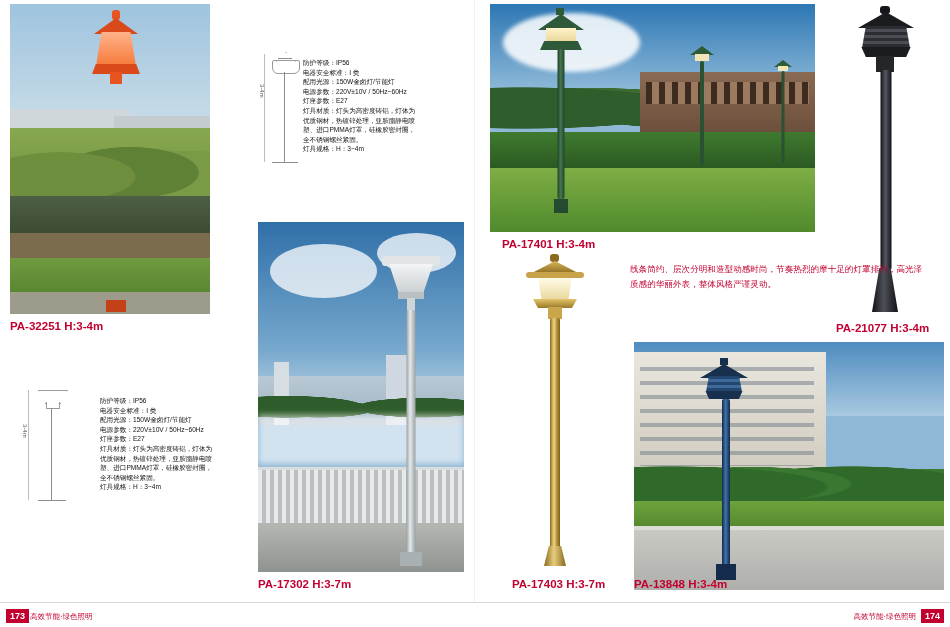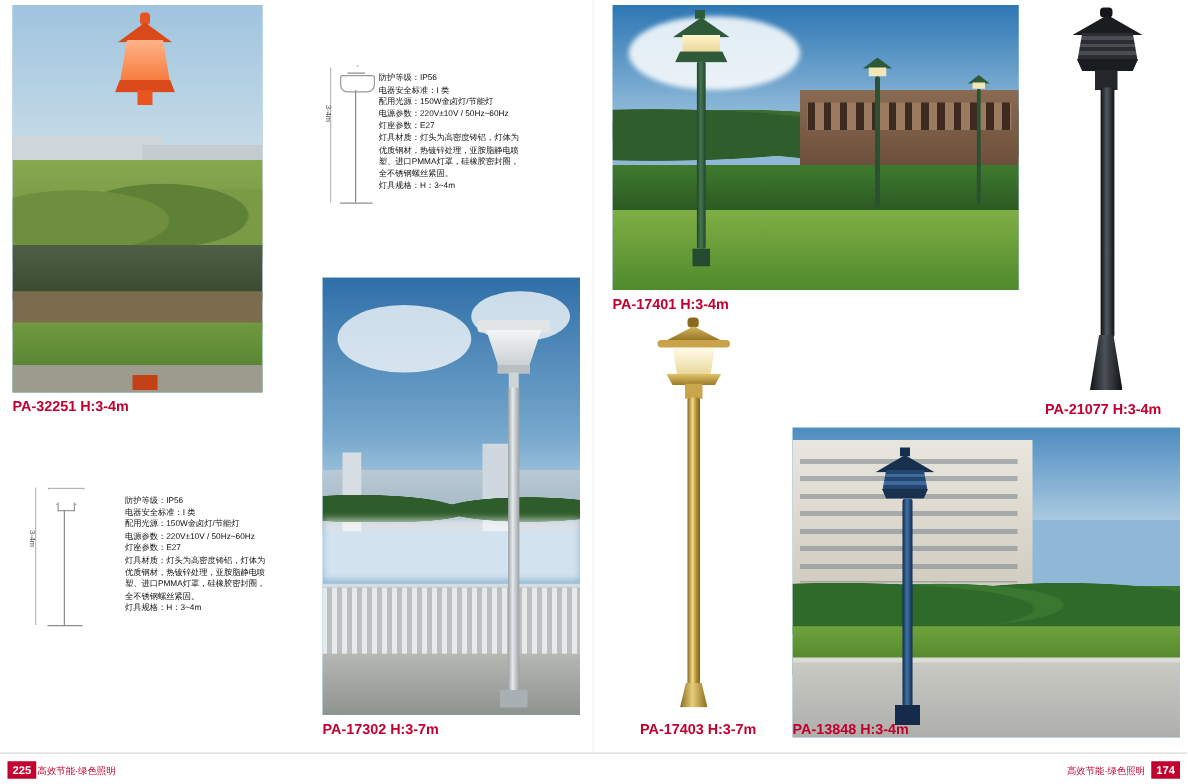--- a/index.html
+++ b/index.html
@@ -219,21 +219,21 @@
       <div class="abs" style="left:2px;top:0;width:24px;height:9px;background:#2f5a3a;clip-path:polygon(50% 0,100% 100%,0 100%);"></div>
       <div class="abs" style="left:7px;top:8px;width:14px;height:7px;background:#f2e6b8;"></div>
       <div class="pole" style="top:15px;width:4px;height:105px;background:#2a5131;"></div>
     </div>
     <div class="lamp" style="left:282px;top:56px;width:22px;height:110px;">
       <div class="abs" style="left:2px;top:0;width:18px;height:7px;background:#2f5a3a;clip-path:polygon(50% 0,100% 100%,0 100%);"></div>
       <div class="abs" style="left:6px;top:6px;width:10px;height:5px;background:#f2e6b8;"></div>
       <div class="pole" style="top:11px;width:3px;height:92px;background:#2a5131;"></div>
     </div>
   </div>
-  <div class="caption" style="left:490px;top:238px;">PA-17401 H:3-4m</div>
+  <div class="caption" style="left:502px;top:238px;">PA-17401 H:3-4m</div>
 
   <div class="photo" id="photo4">
     <div class="lamp" style="left:20px;top:2px;width:80px;height:310px;">
       <div class="abs" style="left:34px;top:0;width:10px;height:8px;background:#15161a;border-radius:3px;"></div>
       <div class="abs" style="left:12px;top:6px;width:56px;height:16px;background:#1b1c20;clip-path:polygon(50% 0,100% 100%,0 100%);"></div>
       <div class="abs" style="left:16px;top:20px;width:48px;height:22px;background:repeating-linear-gradient(180deg,#2b2d31 0 3px,#4a4d53 3px 6px);clip-path:polygon(8% 0,92% 0,100% 100%,0 100%);"></div>
       <div class="abs" style="left:12px;top:41px;width:56px;height:10px;background:#1b1c20;clip-path:polygon(6% 0,94% 0,86% 100%,14% 100%);"></div>
       <div class="abs" style="left:30px;top:50px;width:18px;height:16px;background:#24262a;"></div>
       <div class="pole" style="top:64px;width:11px;height:200px;background:linear-gradient(90deg,#111216,#54585f 45%,#111216);"></div>
       <div class="abs" style="left:26px;top:262px;width:26px;height:44px;background:linear-gradient(90deg,#111216,#4c5057 45%,#111216);clip-path:polygon(28% 0,72% 0,100% 100%,0 100%);"></div>
@@ -248,20 +248,21 @@
       <div class="abs" style="left:4px;top:18px;width:58px;height:6px;background:#c8a34a;border-radius:3px;"></div>
       <div class="abs" style="left:12px;top:24px;width:42px;height:22px;background:linear-gradient(#fffbe8,#e9d79b);clip-path:polygon(10% 0,90% 0,82% 100%,18% 100%);"></div>
       <div class="abs" style="left:8px;top:45px;width:50px;height:9px;background:linear-gradient(#e3c36c,#9a7a27);clip-path:polygon(6% 0,94% 0,84% 100%,16% 100%);"></div>
       <div class="abs" style="left:26px;top:53px;width:14px;height:12px;background:#c9a64c;"></div>
       <div class="pole" style="top:64px;width:10px;height:232px;background:linear-gradient(90deg,#8a6a1e,#f1d887 40%,#b08f31 70%,#7d601a);"></div>
       <div class="abs" style="left:22px;bottom:2px;width:22px;height:20px;background:linear-gradient(90deg,#8a6a1e,#e6cd7c 45%,#8a6a1e);clip-path:polygon(22% 0,78% 0,100% 100%,0 100%);"></div>
     </div>
   </div>
   <div class="caption" style="left:512px;top:578px;">PA-17403 H:3-7m</div>
 
+  <div class="redtext" style="left:630px;top:262px;width:300px;">线条简约、层次分明和造型动感时尚，节奏热烈的摩十足的灯罩排列，高光泽质感的华丽外表，整体风格严谨灵动。</div>
 
   <div class="photo" id="photo5">
     <div class="sky"></div>
     <div class="bldg"></div>
     <div class="bwin"></div>
     <div class="trees"></div>
     <div class="grass"></div>
     <div class="curb"></div>
     <div class="road"></div>
 
@@ -270,18 +271,18 @@
       <div class="abs" style="left:6px;top:6px;width:48px;height:14px;background:#16304e;clip-path:polygon(50% 0,100% 100%,0 100%);"></div>
       <div class="abs" style="left:12px;top:18px;width:36px;height:16px;background:repeating-linear-gradient(180deg,#23466e 0 3px,#3d6a9b 3px 6px);clip-path:polygon(8% 0,92% 0,100% 100%,0 100%);"></div>
       <div class="abs" style="left:8px;top:33px;width:44px;height:8px;background:#16304e;clip-path:polygon(8% 0,92% 0,84% 100%,16% 100%);"></div>
       <div class="pole" style="top:41px;width:8px;height:166px;background:linear-gradient(90deg,#12294a,#3f74ab 45%,#12294a);"></div>
       <div class="abs" style="left:22px;bottom:0;width:20px;height:16px;background:#142b4c;"></div>
     </div>
   </div>
   <div class="caption" style="left:634px;top:578px;">PA-13848 H:3-4m</div>
 
   <div class="footer-bar"></div>
-  <div class="pgnum" style="left:6px;">225</div>
+  <div class="pgnum" style="left:6px;">173</div>
   <div class="foot-txt" style="left:30px;">高效节能·绿色照明</div>
   <div class="foot-txt" style="right:34px;">高效节能·绿色照明</div>
   <div class="pgnum" style="right:6px;">174</div>
 
 </div>
 
 </body></html>

